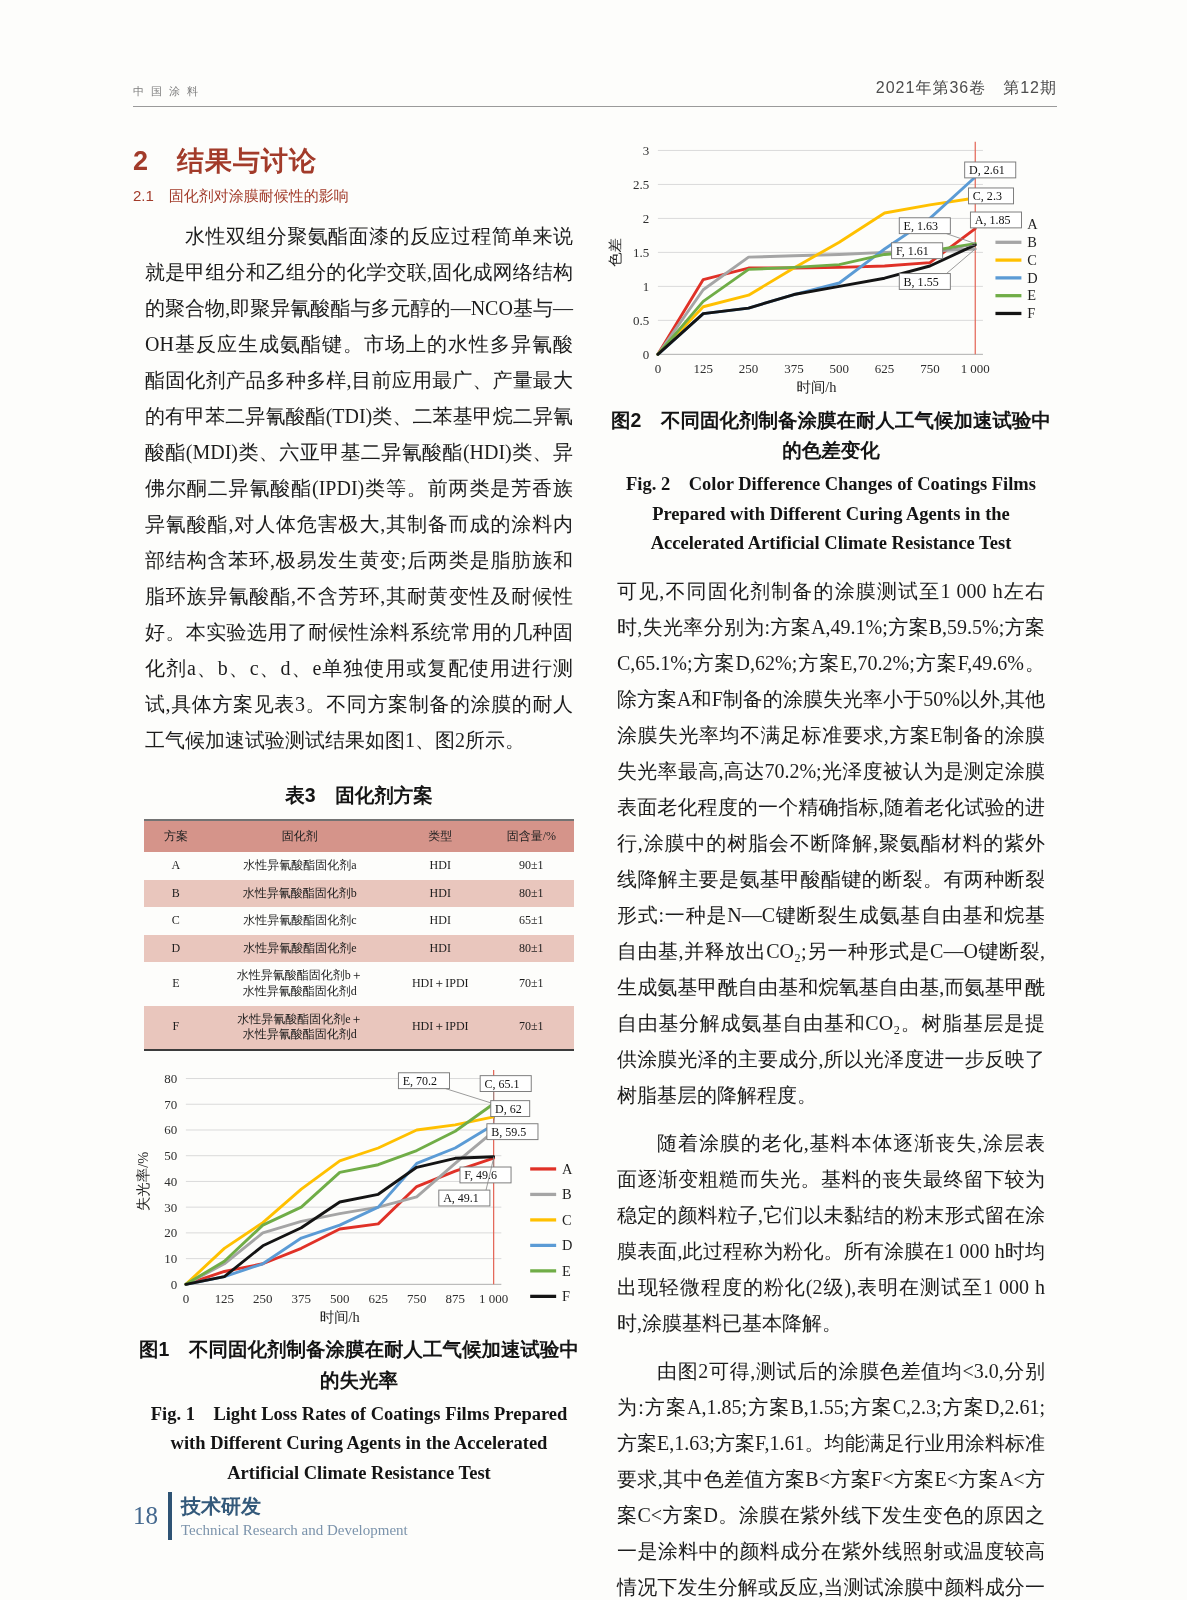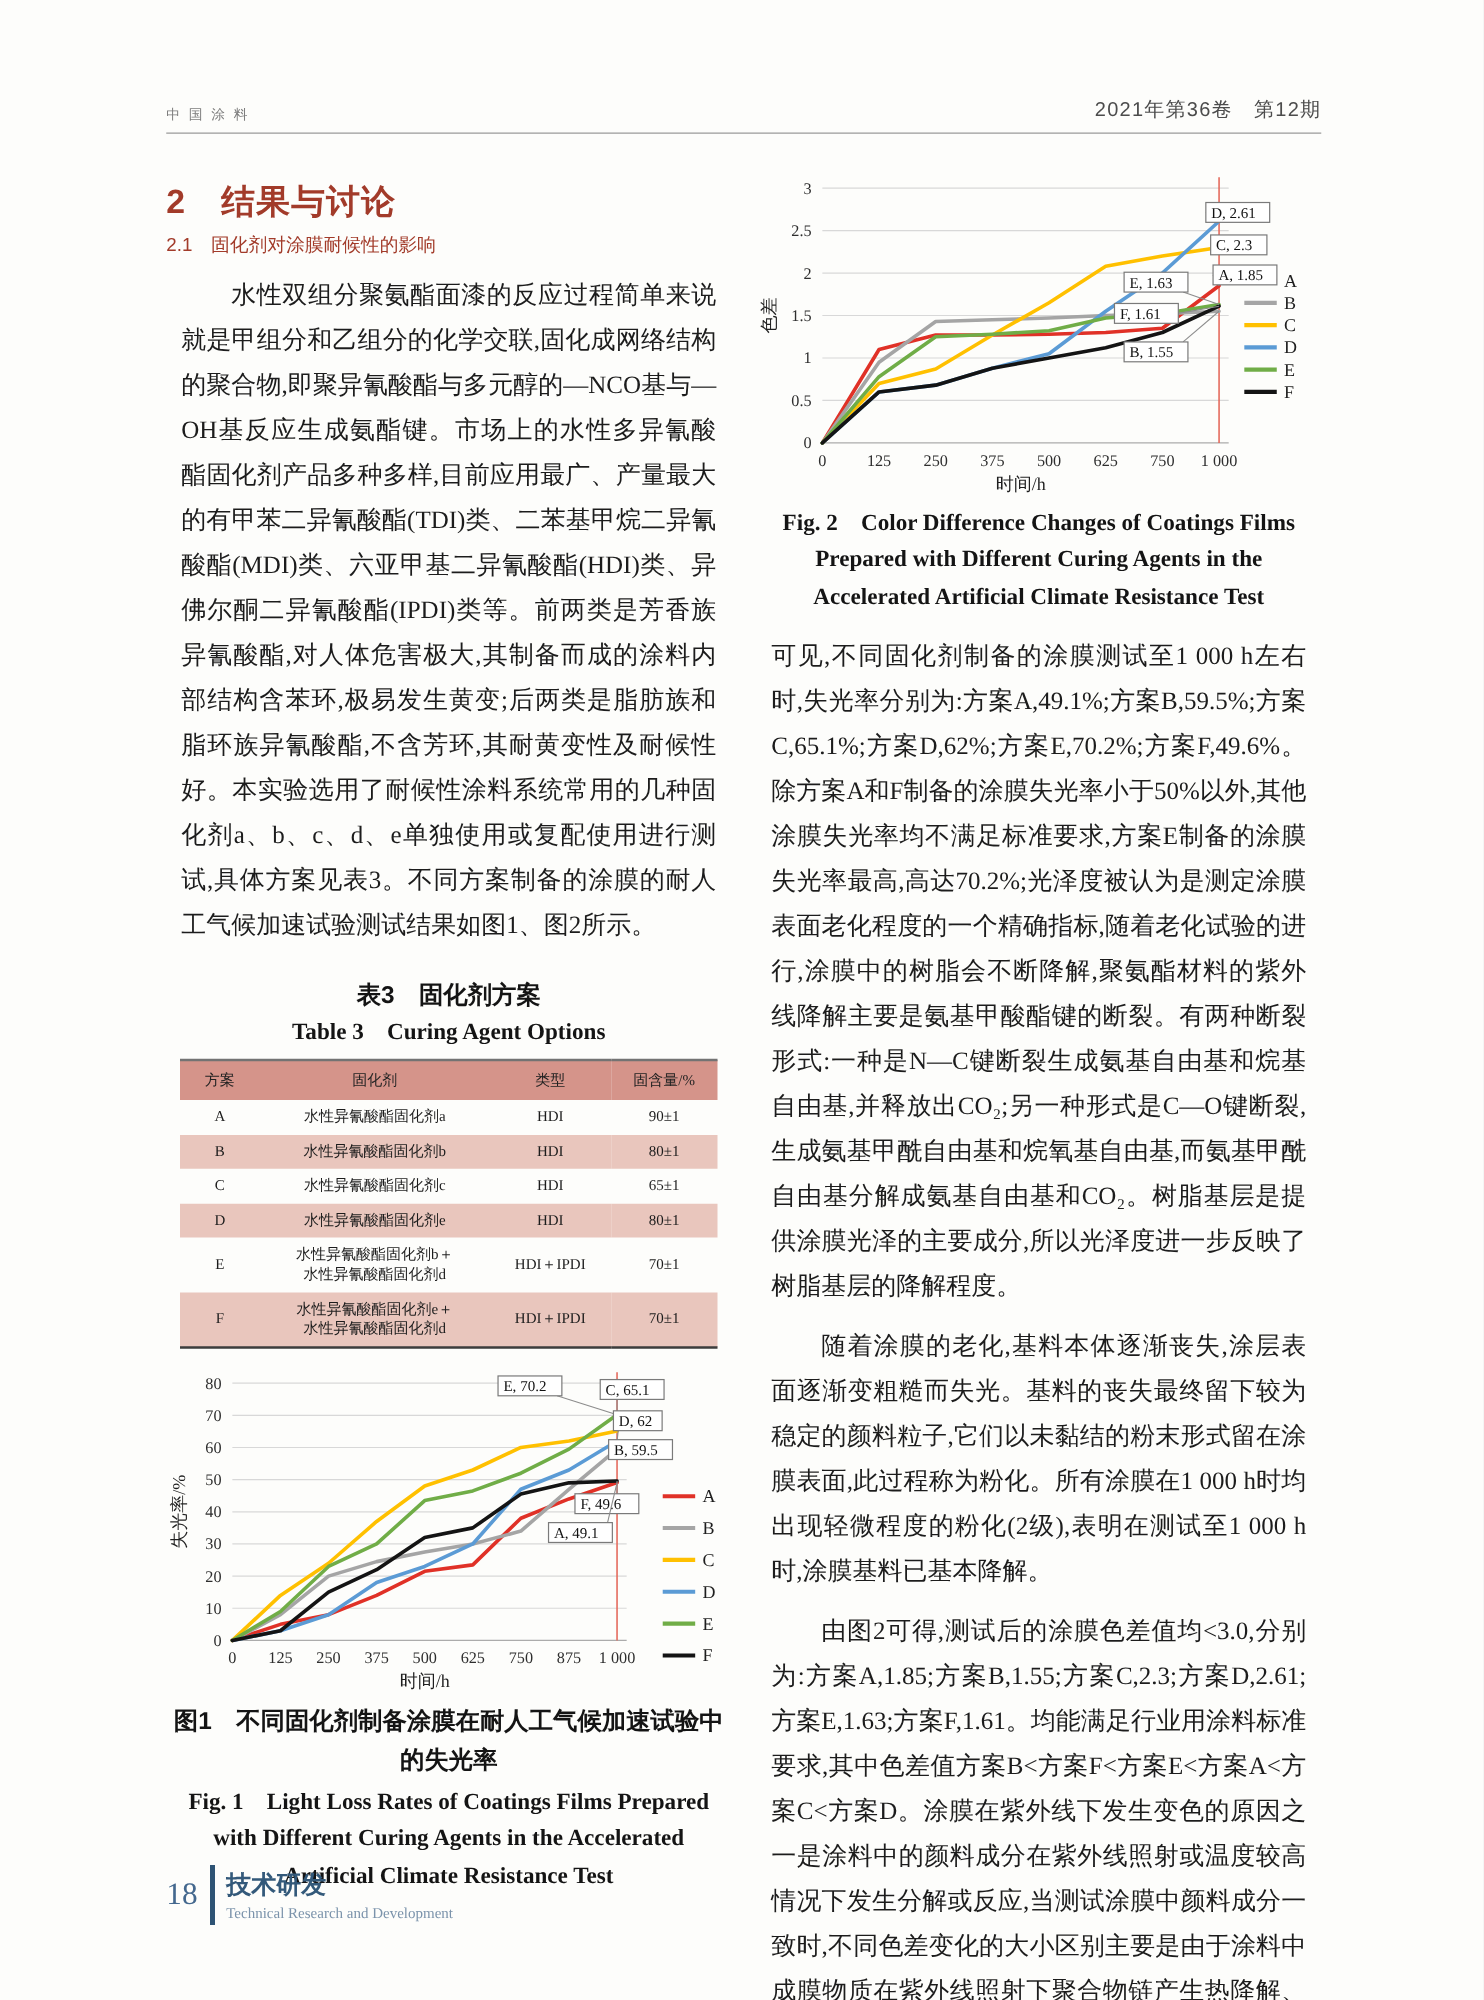--- a/index.html
+++ b/index.html
@@ -41,42 +41,41 @@
   .fcap-cn{font-family:"Liberation Sans","DejaVu Sans",sans-serif;font-weight:bold;font-size:19.5px;
            text-align:center;line-height:1.55;color:#141414;}
   .fcap-en{font-weight:bold;font-size:18.5px;text-align:center;line-height:1.6;margin-top:5px;color:#141414;}
   .after-fig{margin-top:24px;}
   
   .pg-footer{position:absolute;left:133px;top:1492px;display:flex;align-items:center;}
   .pagenum{font-size:25px;color:#44688e;margin-right:10px;font-family:"Liberation Serif",serif;}
   .vbar{width:4px;height:48px;background:#2e5374;margin-right:9px;}
   .fsec{display:flex;flex-direction:column;justify-content:center;}
   .fsec-cn{font-family:"Liberation Sans","DejaVu Sans",sans-serif;font-weight:bold;font-size:20px;color:#33597a;}
-  .fsec-en{font-size:12px;color:#7b93ab;margin-top:2px;}
+  .fsec-en{font-size:15px;color:#7b93ab;margin-top:2px;}
 </style>
 </head>
 <body>
 
 <div class="page">
 
   <header class="pg-header">
     <span class="journal">中国涂料</span>
     <span class="issue">2021年第36卷　第12期</span>
   </header>
 
   <div class="columns">
 
     <div class="col">
       <h1 class="sec">2　结果与讨论</h1>
       <h2 class="subsec">2.1　固化剂对涂膜耐候性的影响</h2>
       <p class="body indent">水性双组分聚氨酯面漆的反应过程简单来说就是甲组分和乙组分的化学交联,固化成网络结构的聚合物,即聚异氰酸酯与多元醇的—NCO基与—OH基反应生成氨酯键。市场上的水性多异氰酸酯固化剂产品多种多样,目前应用最广、产量最大的有甲苯二异氰酸酯(TDI)类、二苯基甲烷二异氰酸酯(MDI)类、六亚甲基二异氰酸酯(HDI)类、异佛尔酮二异氰酸酯(IPDI)类等。前两类是芳香族异氰酸酯,对人体危害极大,其制备而成的涂料内部结构含苯环,极易发生黄变;后两类是脂肪族和脂环族异氰酸酯,不含芳环,其耐黄变性及耐候性好。本实验选用了耐候性涂料系统常用的几种固化剂a、b、c、d、e单独使用或复配使用进行测试,具体方案见表3。不同方案制备的涂膜的耐人工气候加速试验测试结果如图1、图2所示。</p>
 
       <div class="table-block">
         <div class="tcap-cn">表3　固化剂方案</div>
-        <div class="tcap-en">Table 3　Curing Agent Options</div>
         <table class="curing">
           <thead>
             <tr>
               <th class="c-scheme">方案</th>
               <th>固化剂</th>
               <th class="c-type">类型</th>
               <th class="c-solid">固含量/%</th>
             </tr>
           </thead>
           <tbody>
@@ -256,20 +255,21 @@
             <rect x="306" y="84" width="53.1" height="16.5" fill="#ffffff" stroke="#7a7a7a" stroke-width="1"></rect>
             <text x="310.5" y="96.8" font-size="12.5" fill="#111" font-family="Liberation Serif, DejaVu Serif, serif">E, 1.63</text>
             <line x1="351.1" y1="118.25" x2="385" y2="112.22666666666665" stroke="#8c8c8c" stroke-width="0.9"></line>
             <rect x="298" y="110" width="53.1" height="16.5" fill="#ffffff" stroke="#7a7a7a" stroke-width="1"></rect>
             <text x="302.5" y="122.8" font-size="12.5" fill="#111" font-family="Liberation Serif, DejaVu Serif, serif">F, 1.61</text>
             <line x1="355.1" y1="142" x2="385" y2="116.46666666666665" stroke="#8c8c8c" stroke-width="0.9"></line>
             <rect x="306" y="142" width="53.1" height="16.5" fill="#ffffff" stroke="#7a7a7a" stroke-width="1"></rect>
             <text x="310.5" y="154.8" font-size="12.5" fill="#111" font-family="Liberation Serif, DejaVu Serif, serif">B, 1.55</text>
           </svg>
         <figcaption>
+          <div class="fcap-cn">图2　不同固化剂制备涂膜在耐人工气候加速试验中的色差变化</div>
           <div class="fcap-en">Fig. 2　Color Difference Changes of Coatings Films Prepared with Different Curing Agents in the Accelerated Artificial Climate Resistance Test</div>
         </figcaption>
       </figure>
 
       <p class="body after-fig" style="margin-top:14px;">可见,不同固化剂制备的涂膜测试至1 000 h左右时,失光率分别为:方案A,49.1%;方案B,59.5%;方案C,65.1%;方案D,62%;方案E,70.2%;方案F,49.6%。除方案A和F制备的涂膜失光率小于50%以外,其他涂膜失光率均不满足标准要求,方案E制备的涂膜失光率最高,高达70.2%;光泽度被认为是测定涂膜表面老化程度的一个精确指标,随着老化试验的进行,涂膜中的树脂会不断降解,聚氨酯材料的紫外线降解主要是氨基甲酸酯键的断裂。有两种断裂形式:一种是N—C键断裂生成氨基自由基和烷基自由基,并释放出CO₂;另一种形式是C—O键断裂,生成氨基甲酰自由基和烷氧基自由基,而氨基甲酰自由基分解成氨基自由基和CO₂。树脂基层是提供涂膜光泽的主要成分,所以光泽度进一步反映了树脂基层的降解程度。</p>
       <p class="body indent">随着涂膜的老化,基料本体逐渐丧失,涂层表面逐渐变粗糙而失光。基料的丧失最终留下较为稳定的颜料粒子,它们以未黏结的粉末形式留在涂膜表面,此过程称为粉化。所有涂膜在1 000 h时均出现轻微程度的粉化(2级),表明在测试至1 000 h时,涂膜基料已基本降解。</p>
       <p class="body indent">由图2可得,测试后的涂膜色差值均&lt;3.0,分别为:方案A,1.85;方案B,1.55;方案C,2.3;方案D,2.61;方案E,1.63;方案F,1.61。均能满足行业用涂料标准要求,其中色差值方案B&lt;方案F&lt;方案E&lt;方案A&lt;方案C&lt;方案D。涂膜在紫外线下发生变色的原因之一是涂料中的颜料成分在紫外线照射或温度较高情况下发生分解或反应,当测试涂膜中颜料成分一致时,不同色差变化的大小区别主要是由于涂料中成膜物质在紫外线照射下聚合物链产生热降解、氧化降解、光氧化降解反应发生的黄变现象造成的。从测试结果来看,这几种固化剂方案制备的涂膜经耐人工气候加速试验测试后色差相差不大,并且均能满足标准</p>
     </div>
 
   </div>

